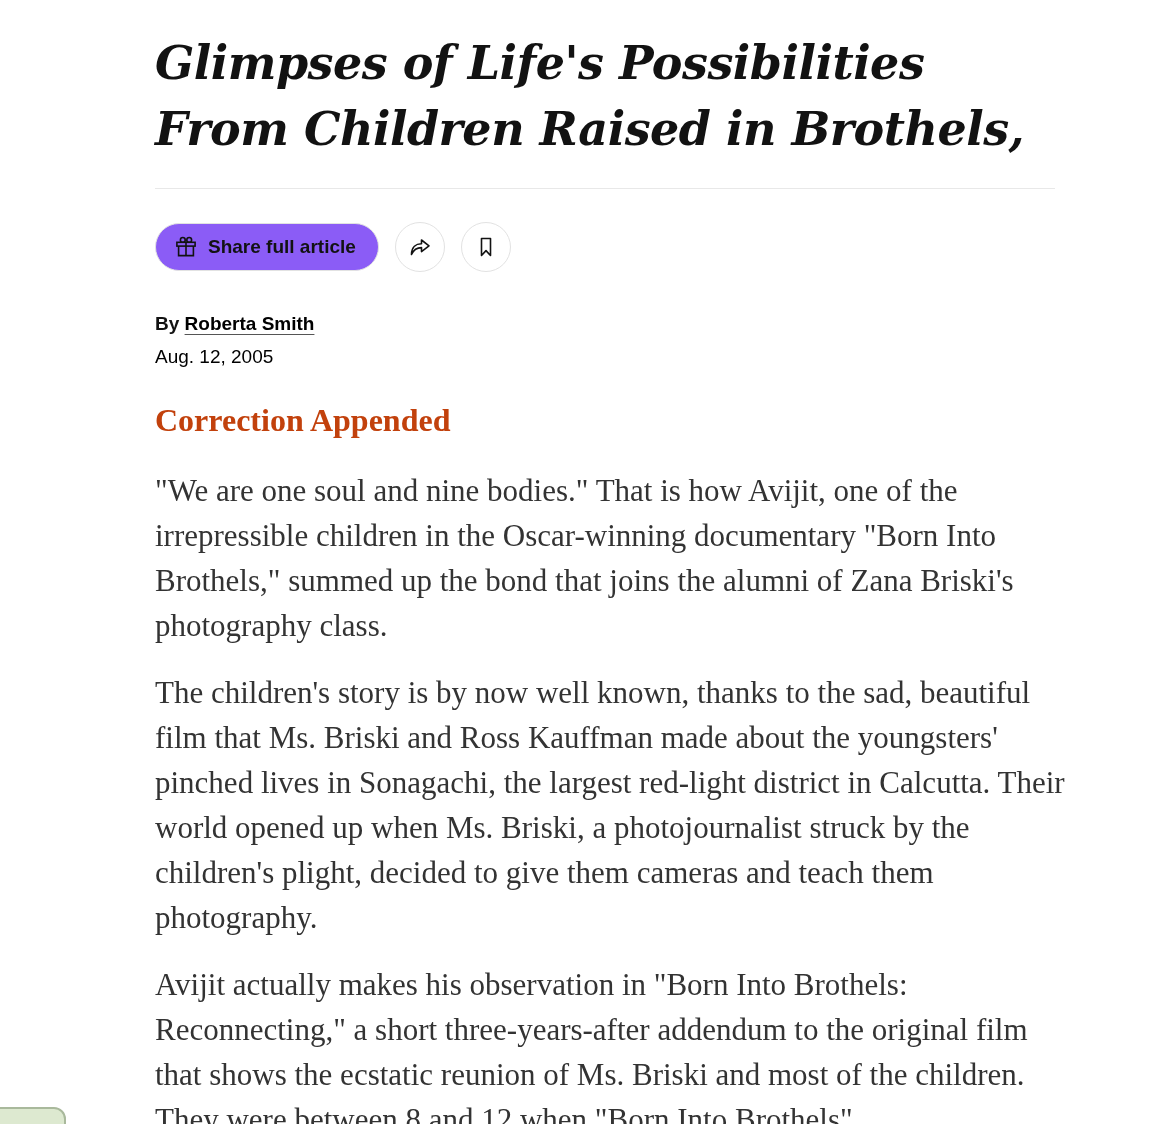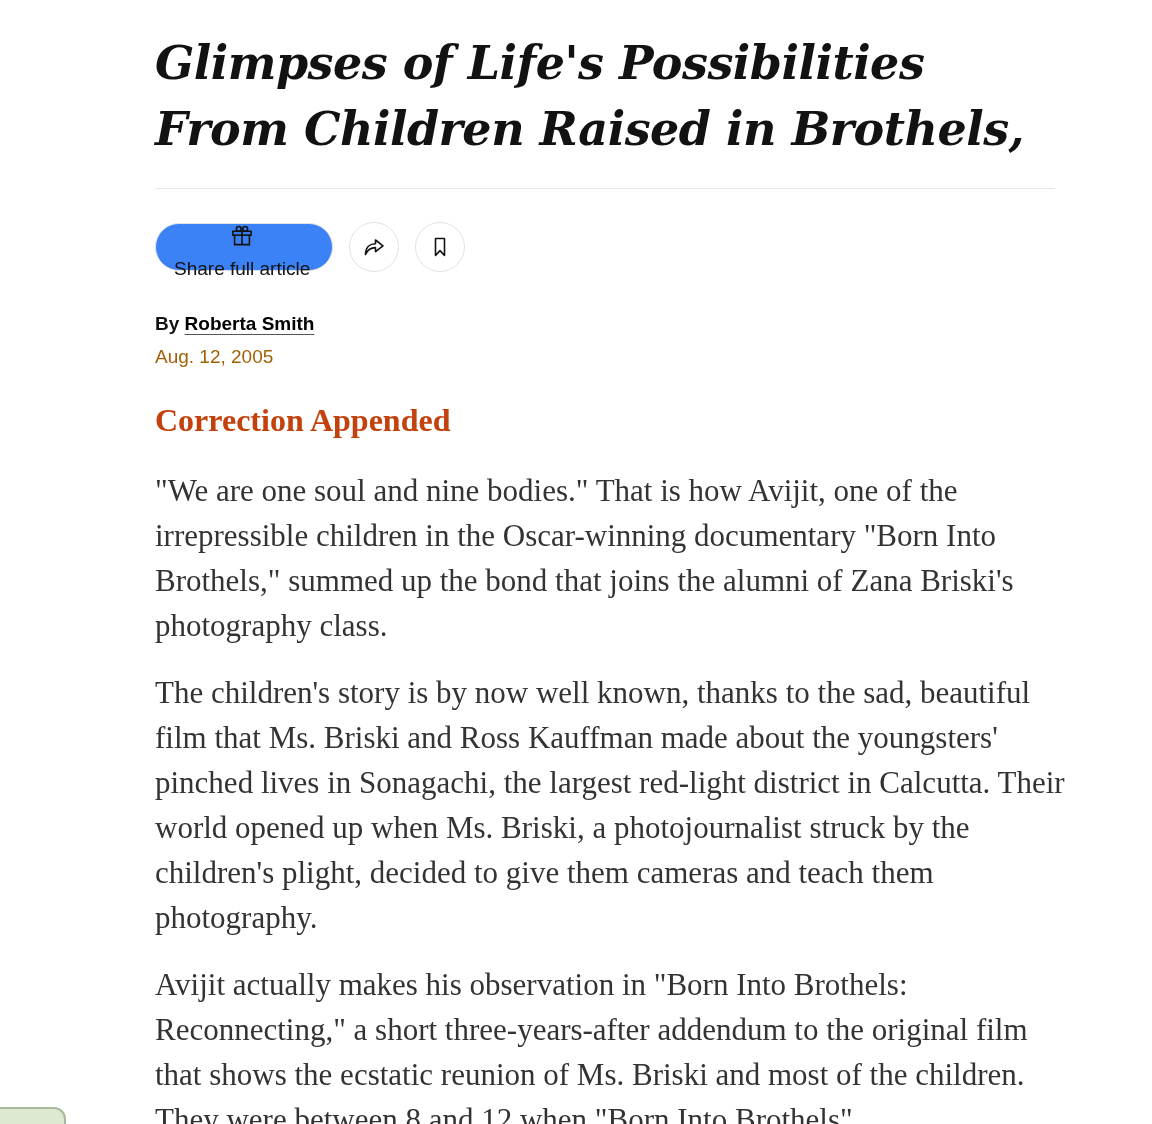--- a/index.html
+++ b/index.html
@@ -53,27 +53,26 @@
     height: 50px;
   }
   .pill-button {
     display: inline-flex;
     align-items: center;
     gap: 10px;
     height: 48px;
     padding: 0 22px 0 18px;
     border: 1px solid #e2e2e2;
     border-radius: 24px;
-    background: #3b82f6;
+    background: #8b5cf6;
     font-size: 19px;
-    font-weight: 400;
+    font-weight: 700;
     color: #121212;
     cursor: pointer;
     box-sizing: border-box;
-    flex-direction: column;
   }
   .circle-button {
     width: 50px;
     height: 50px;
     border: 1px solid #e2e2e2;
     border-radius: 50%;
     background: #ffffff;
     display: inline-flex;
     align-items: center;
     justify-content: center;
@@ -91,21 +90,21 @@
   .byline a {
     color: #000000;
     text-decoration-color: #555555;
     text-decoration-thickness: 1px;
     text-underline-offset: 4px;
   }
   .pub-date {
     margin-top: 11px;
     font-size: 19px;
     font-weight: 400;
-    color: #a16207;
+    color: #000000;
   }
   
   .correction {
     margin-top: 32px;
     font-family: "Liberation Serif", serif;
     font-weight: 700;
     font-size: 32px;
     line-height: 40px;
     color: #c2410c;
   }

